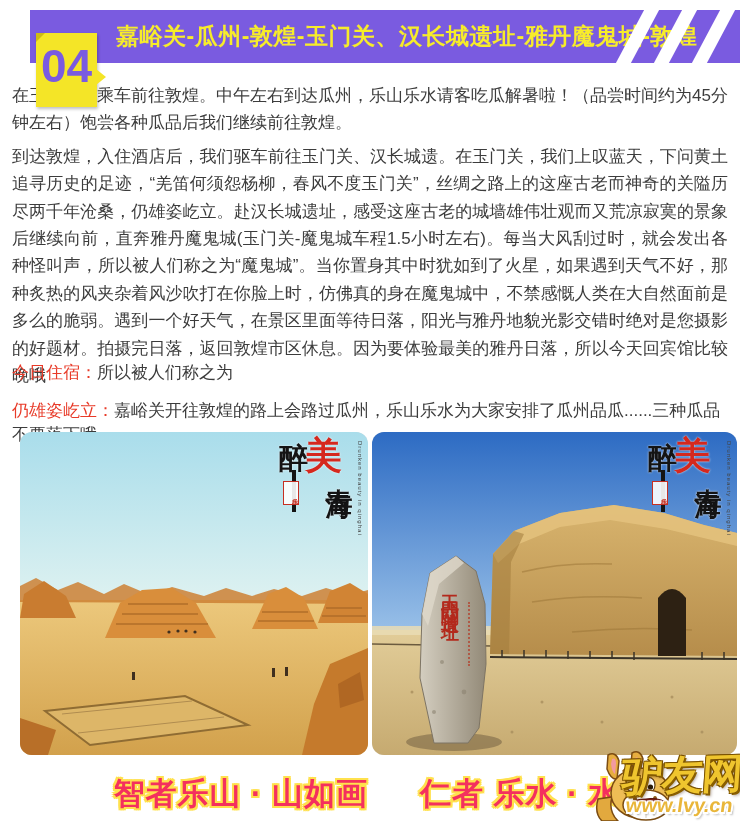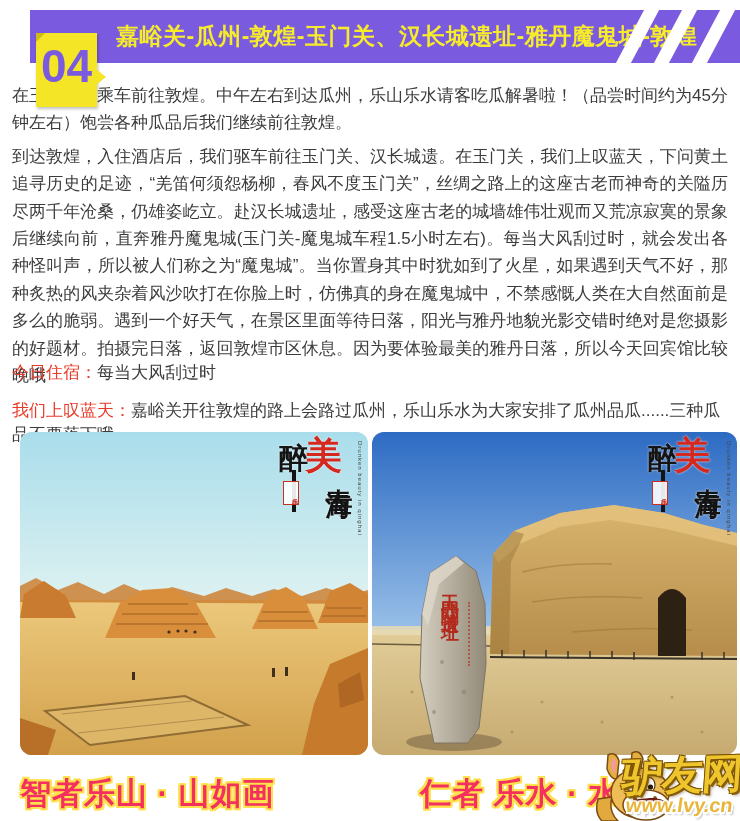--- a/index.html
+++ b/index.html
@@ -97,21 +97,21 @@
     position:absolute; top:773px; z-index:2;
     font-size:31px; font-weight:bold; color:var(--caption-rose,#f4305e);
     letter-spacing:1px; white-space:nowrap;
     text-shadow:
       -2px -2px 0 var(--caption-outline,#ffe14d),  2px -2px 0 var(--caption-outline,#ffe14d),
       -2px  2px 0 var(--caption-outline,#ffe14d),  2px  2px 0 var(--caption-outline,#ffe14d),
       -2px  0   0 var(--caption-outline,#ffe14d),  2px  0   0 var(--caption-outline,#ffe14d),
        0   -2px 0 var(--caption-outline,#ffe14d),  0    2px 0 var(--caption-outline,#ffe14d);
     text-align: right;
   }
-  .cap-left  { left:20px; width:348px; text-align:left; }
+  .cap-left  { left:20px; width:348px; text-align:right; }
   .cap-right { left:420px; }
 
   
   .donkey { position:absolute; left:588px; top:751px; width:100px; height:70px; z-index:3; }
   .logo-site {
     position:absolute; left:622px; top:748px; z-index:4;
     font-size:41px; font-weight:bold; color:var(--logo-gold,#efc52e);
     letter-spacing:-1px; white-space:nowrap;
     transform:skewX(-6deg) rotate(-2deg);
     text-shadow:
@@ -143,22 +143,22 @@
     <span class="badge-fold"></span>
     <span class="day-num">04</span>
     <span class="badge-arrow"></span>
   </div>
 
   <section class="body-text">
     <p>在玉门关，乘车前往敦煌。中午左右到达瓜州，乐山乐水请客吃瓜解暑啦！（品尝时间约为45分钟左右）饱尝各种瓜品后我们继续前往敦煌。</p>
     <p>到达敦煌，入住酒店后，我们驱车前往玉门关、汉长城遗。在玉门关，我们上叹蓝天，下问黄土追寻历史的足迹，“羌笛何须怨杨柳，春风不度玉门关”，丝绸之路上的这座古老而神奇的关隘历尽两千年沧桑，仍雄姿屹立。赴汉长城遗址，感受这座古老的城墙雄伟壮观而又荒凉寂寞的景象后继续向前，直奔雅丹魔鬼城(玉门关-魔鬼城车程1.5小时左右)。每当大风刮过时，就会发出各种怪叫声，所以被人们称之为“魔鬼城”。当你置身其中时犹如到了火星，如果遇到天气不好，那种炙热的风夹杂着风沙吹打在你脸上时，仿佛真的身在魔鬼城中，不禁感慨人类在大自然面前是多么的脆弱。遇到一个好天气，在景区里面等待日落，阳光与雅丹地貌光影交错时绝对是您摄影的好题材。拍摄完日落，返回敦煌市区休息。因为要体验最美的雅丹日落，所以今天回宾馆比较晚哦</p>
   </section>
 
-  <p class="info-line info-stay"><span class="label">今日住宿：</span><span>每当大风刮过时</span></p>
-  <p class="info-line info-highlight"><span class="label">我们上叹蓝天：</span><span>嘉峪关开往敦煌的路上会路过瓜州，乐山乐水为大家安排了瓜州品瓜......三种瓜品不要落下哦</span></p>
+  <p class="info-line info-stay"><span class="label">今日住宿：</span><span>所以被人们称之为</span></p>
+  <p class="info-line info-highlight"><span class="label">仍雄姿屹立：</span><span>嘉峪关开往敦煌的路上会路过瓜州，乐山乐水为大家安排了瓜州品瓜......三种瓜品不要落下哦</span></p>
 
   <div class="photos">
 
     <figure class="photo left">
       <svg class="scene" viewBox="0 0 348 323" preserveAspectRatio="none">
         <defs>
           <linearGradient id="lsky" x1="0" y1="0" x2="0" y2="1">
             <stop offset="0" stop-color="#a9ddeb"></stop>
               <stop offset="1" stop-color="#e9f6f2"></stop>
           </linearGradient>

